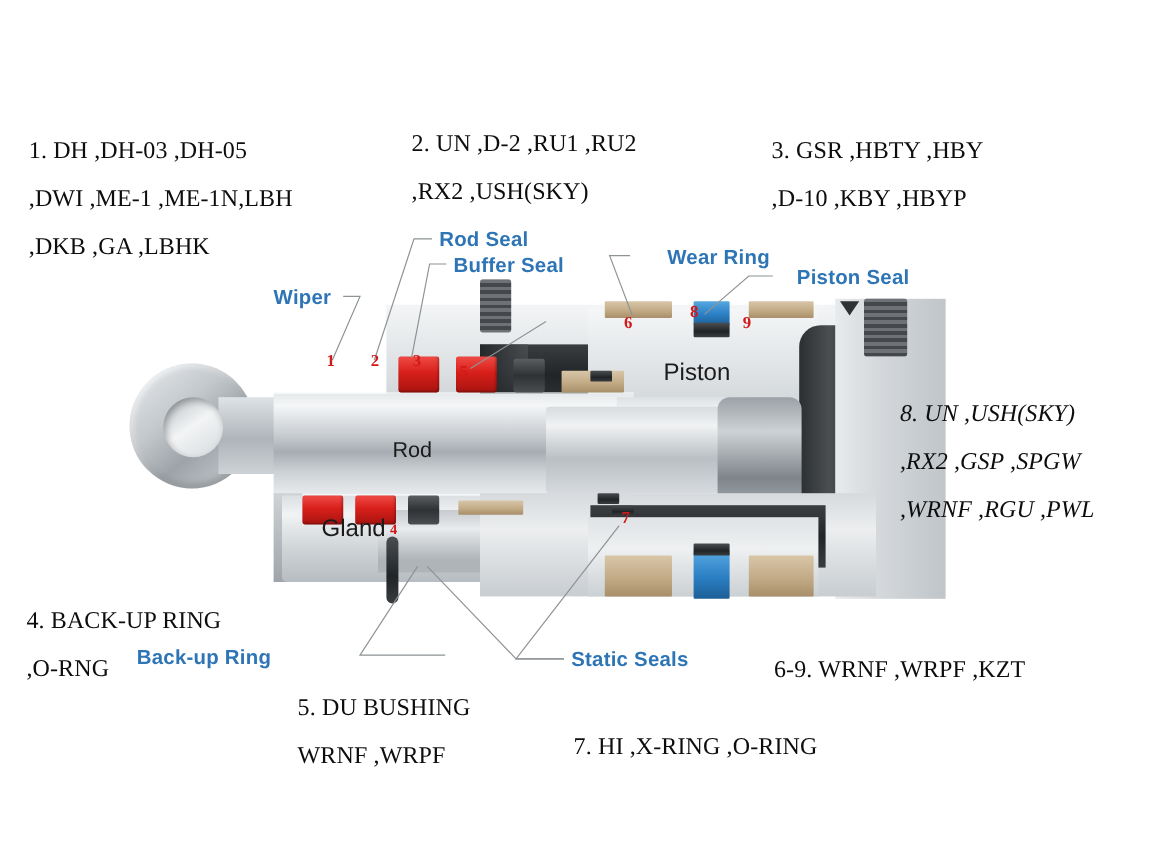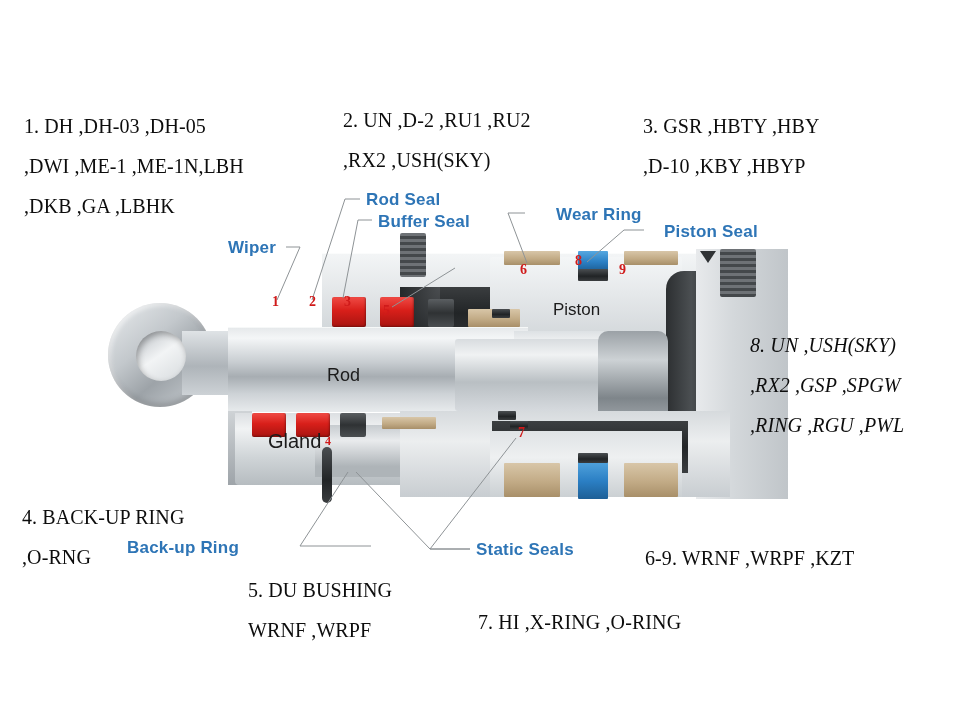--- a/index.html
+++ b/index.html
@@ -287,25 +287,25 @@
       <path d="M470 549 L430 549 L356 472"></path>
       <path d="M470 549 L430 549 L516 438"></path>
     </g>
   </svg>
 
   <div class="callout" style="left:228px;top:238px;">Wiper</div>
   <div class="callout" style="left:366px;top:190px;">Rod Seal</div>
   <div class="callout" style="left:378px;top:212px;">Buffer Seal</div>
   <div class="callout" style="left:556px;top:205px;">Wear Ring</div>
   <div class="callout" style="left:664px;top:222px;">Piston Seal</div>
-  <div class="callout" style="left:127px;top:538px;">Back-up Ring</div>
+  <div class="callout" style="left:114px;top:538px;">Back-up Ring</div>
   <div class="callout" style="left:476px;top:540px;">Static Seals</div>
 
   <div class="partlbl" style="left:327px;top:365px;font-size:18px;">Rod</div>
-  <div class="partlbl" style="left:553px;top:300px;font-size:17px;">Piston</div>
+  <div class="partlbl" style="left:553px;top:300px;font-size:20px;">Piston</div>
   <div class="partlbl" style="left:268px;top:430px;font-size:20px;">Gland</div>
   <div class="num sm" style="left:325px;top:434px;">4</div>
 
   <div class="num" style="left:272px;top:294px;">1</div>
   <div class="num" style="left:309px;top:294px;">2</div>
   <div class="num" style="left:344px;top:294px;">3</div>
   <div class="num" style="left:383px;top:303px;">5</div>
   <div class="num" style="left:520px;top:262px;">6</div>
   <div class="num" style="left:575px;top:253px;">8</div>
   <div class="num" style="left:619px;top:262px;">9</div>
@@ -323,21 +323,21 @@
   </div>
 
   <div class="cat" style="left:643px;top:106px;">
     <span class="ln">3. GSR ,HBTY ,HBY</span>
     <span class="ln">,D-10 ,KBY ,HBYP</span>
   </div>
 
   <div class="cat" style="left:750px;top:325px;font-style:italic;">
     <span class="ln">8. UN ,USH(SKY)</span>
     <span class="ln">,RX2 ,GSP ,SPGW</span>
-    <span class="ln">,RING ,RGU ,PWL</span>
+    <span class="ln">,WRNF ,RGU ,PWL</span>
   </div>
 
   <div class="cat" style="left:22px;top:497px;">
     <span class="ln">4. BACK-UP RING</span>
     <span class="ln">,O-RNG</span>
   </div>
 
   <div class="cat" style="left:248px;top:570px;">
     <span class="ln">5. DU BUSHING</span>
     <span class="ln">WRNF ,WRPF</span>

